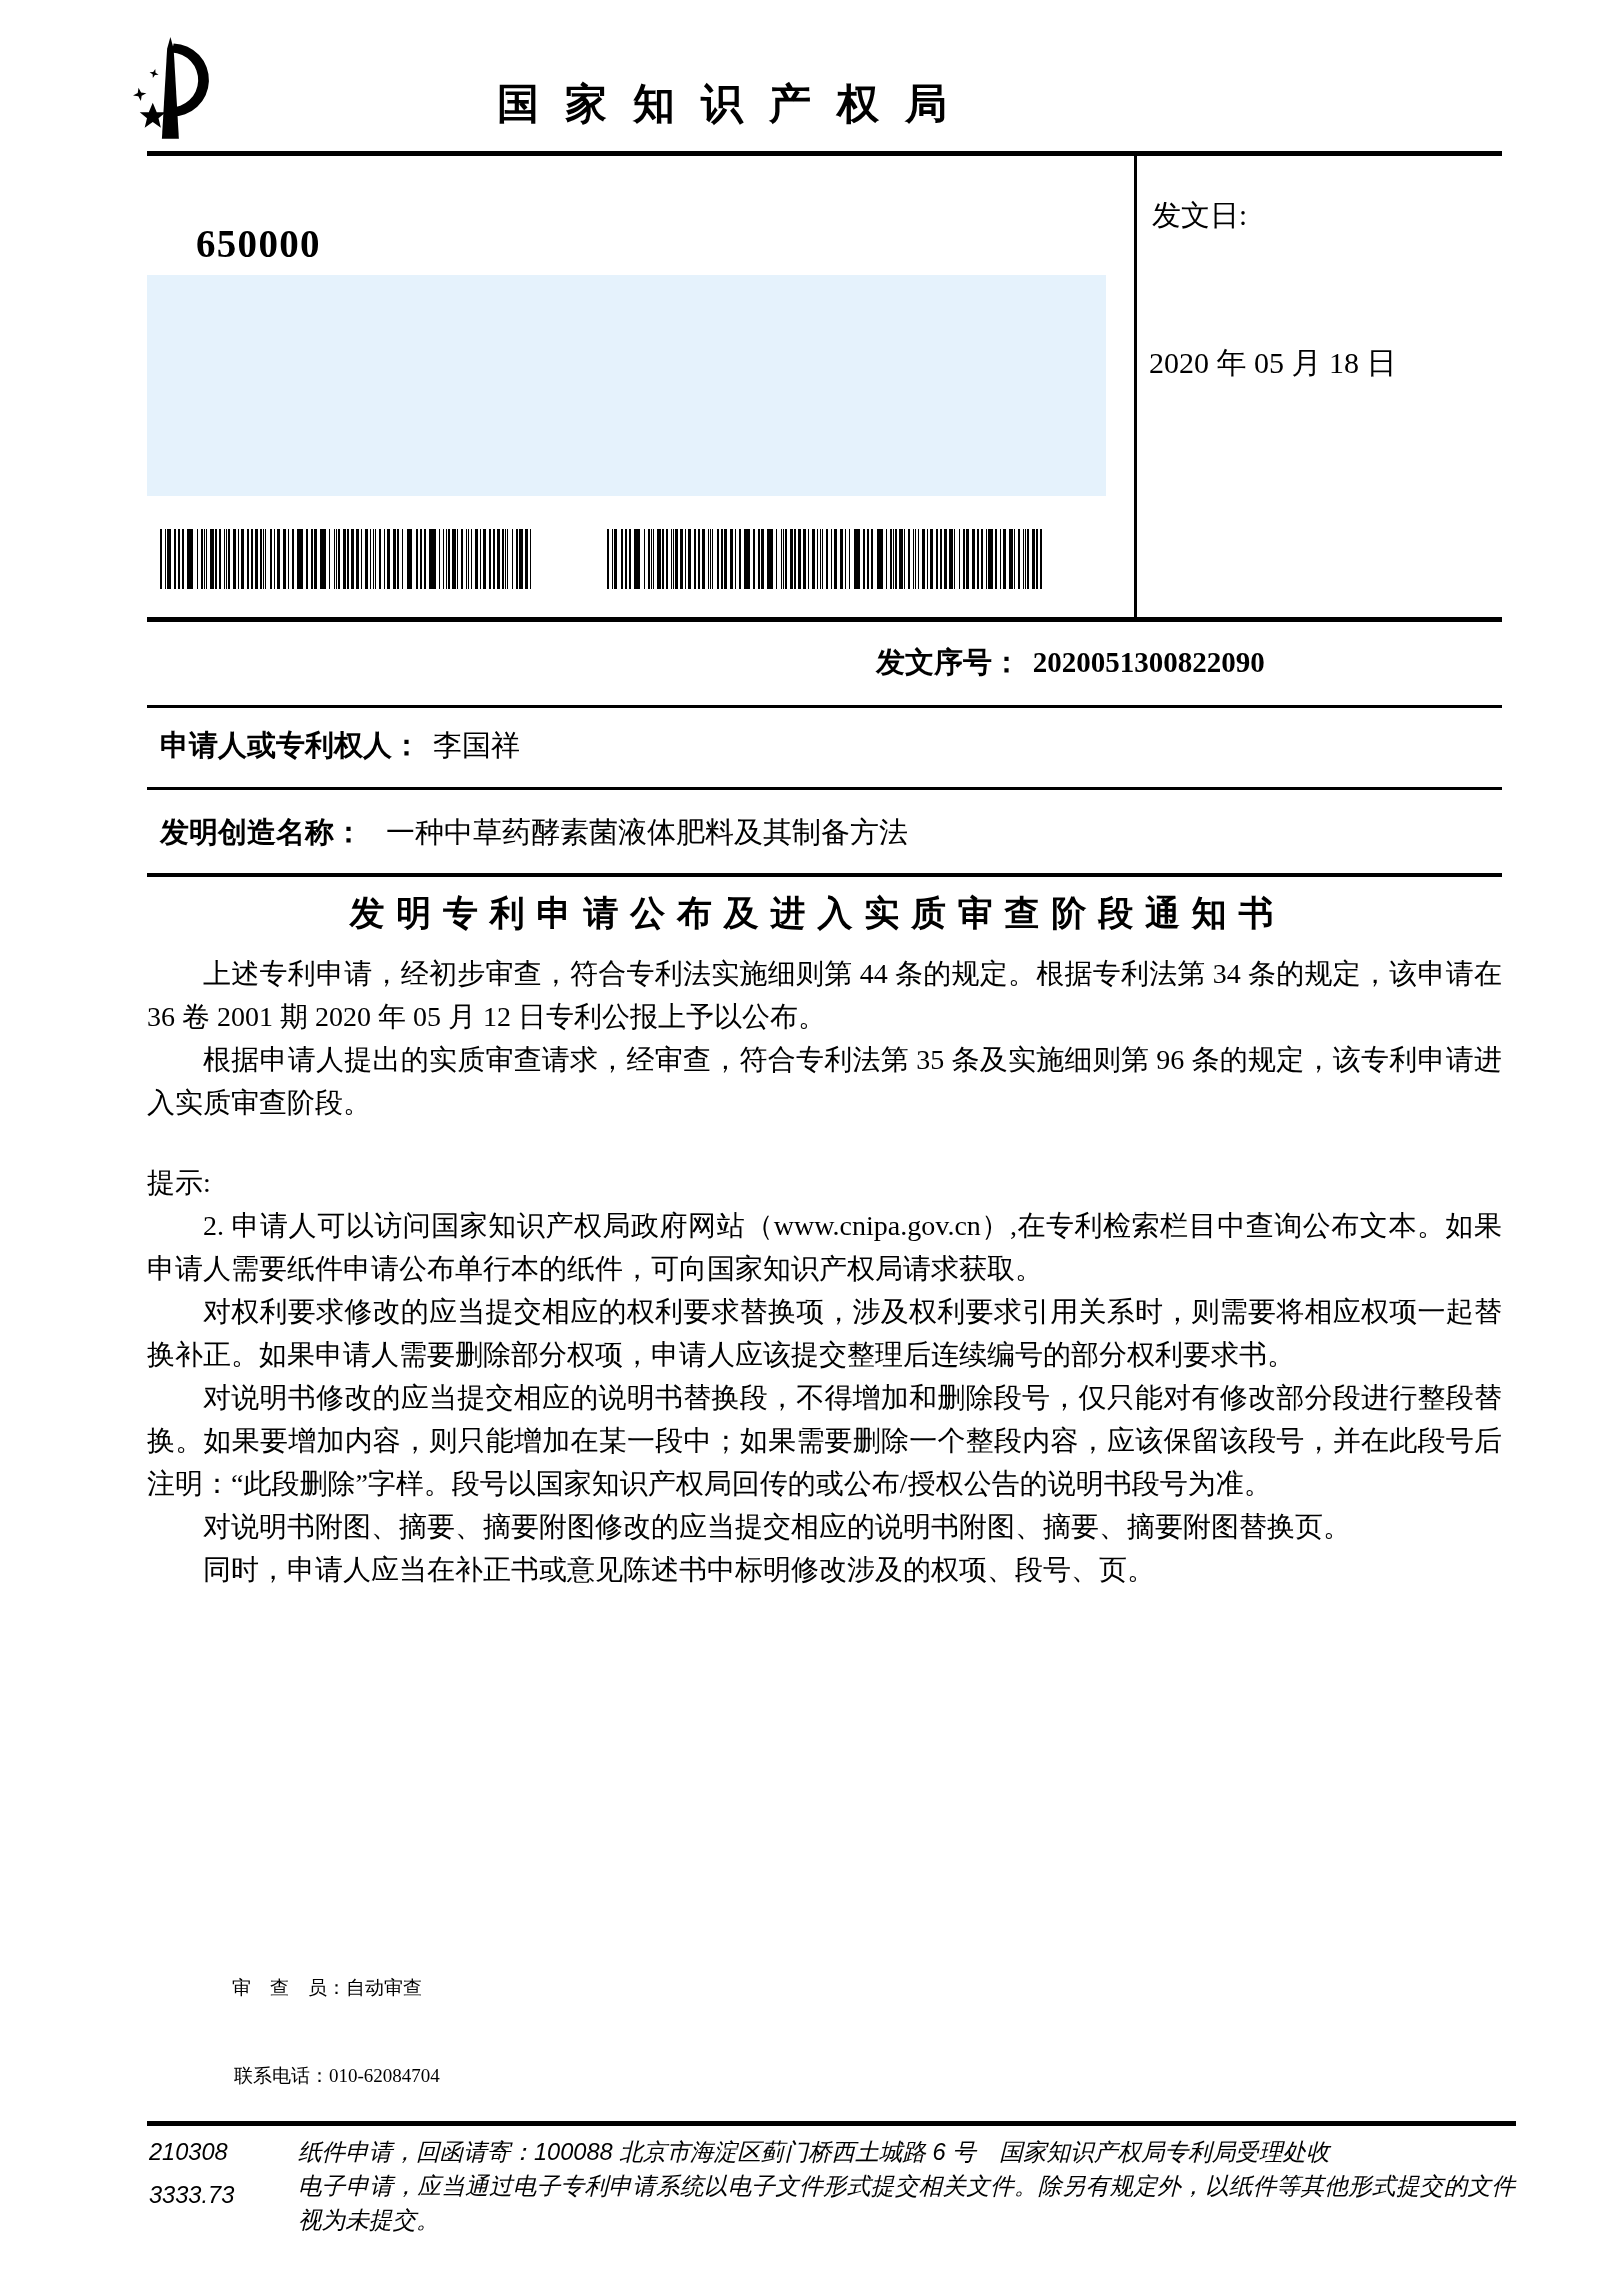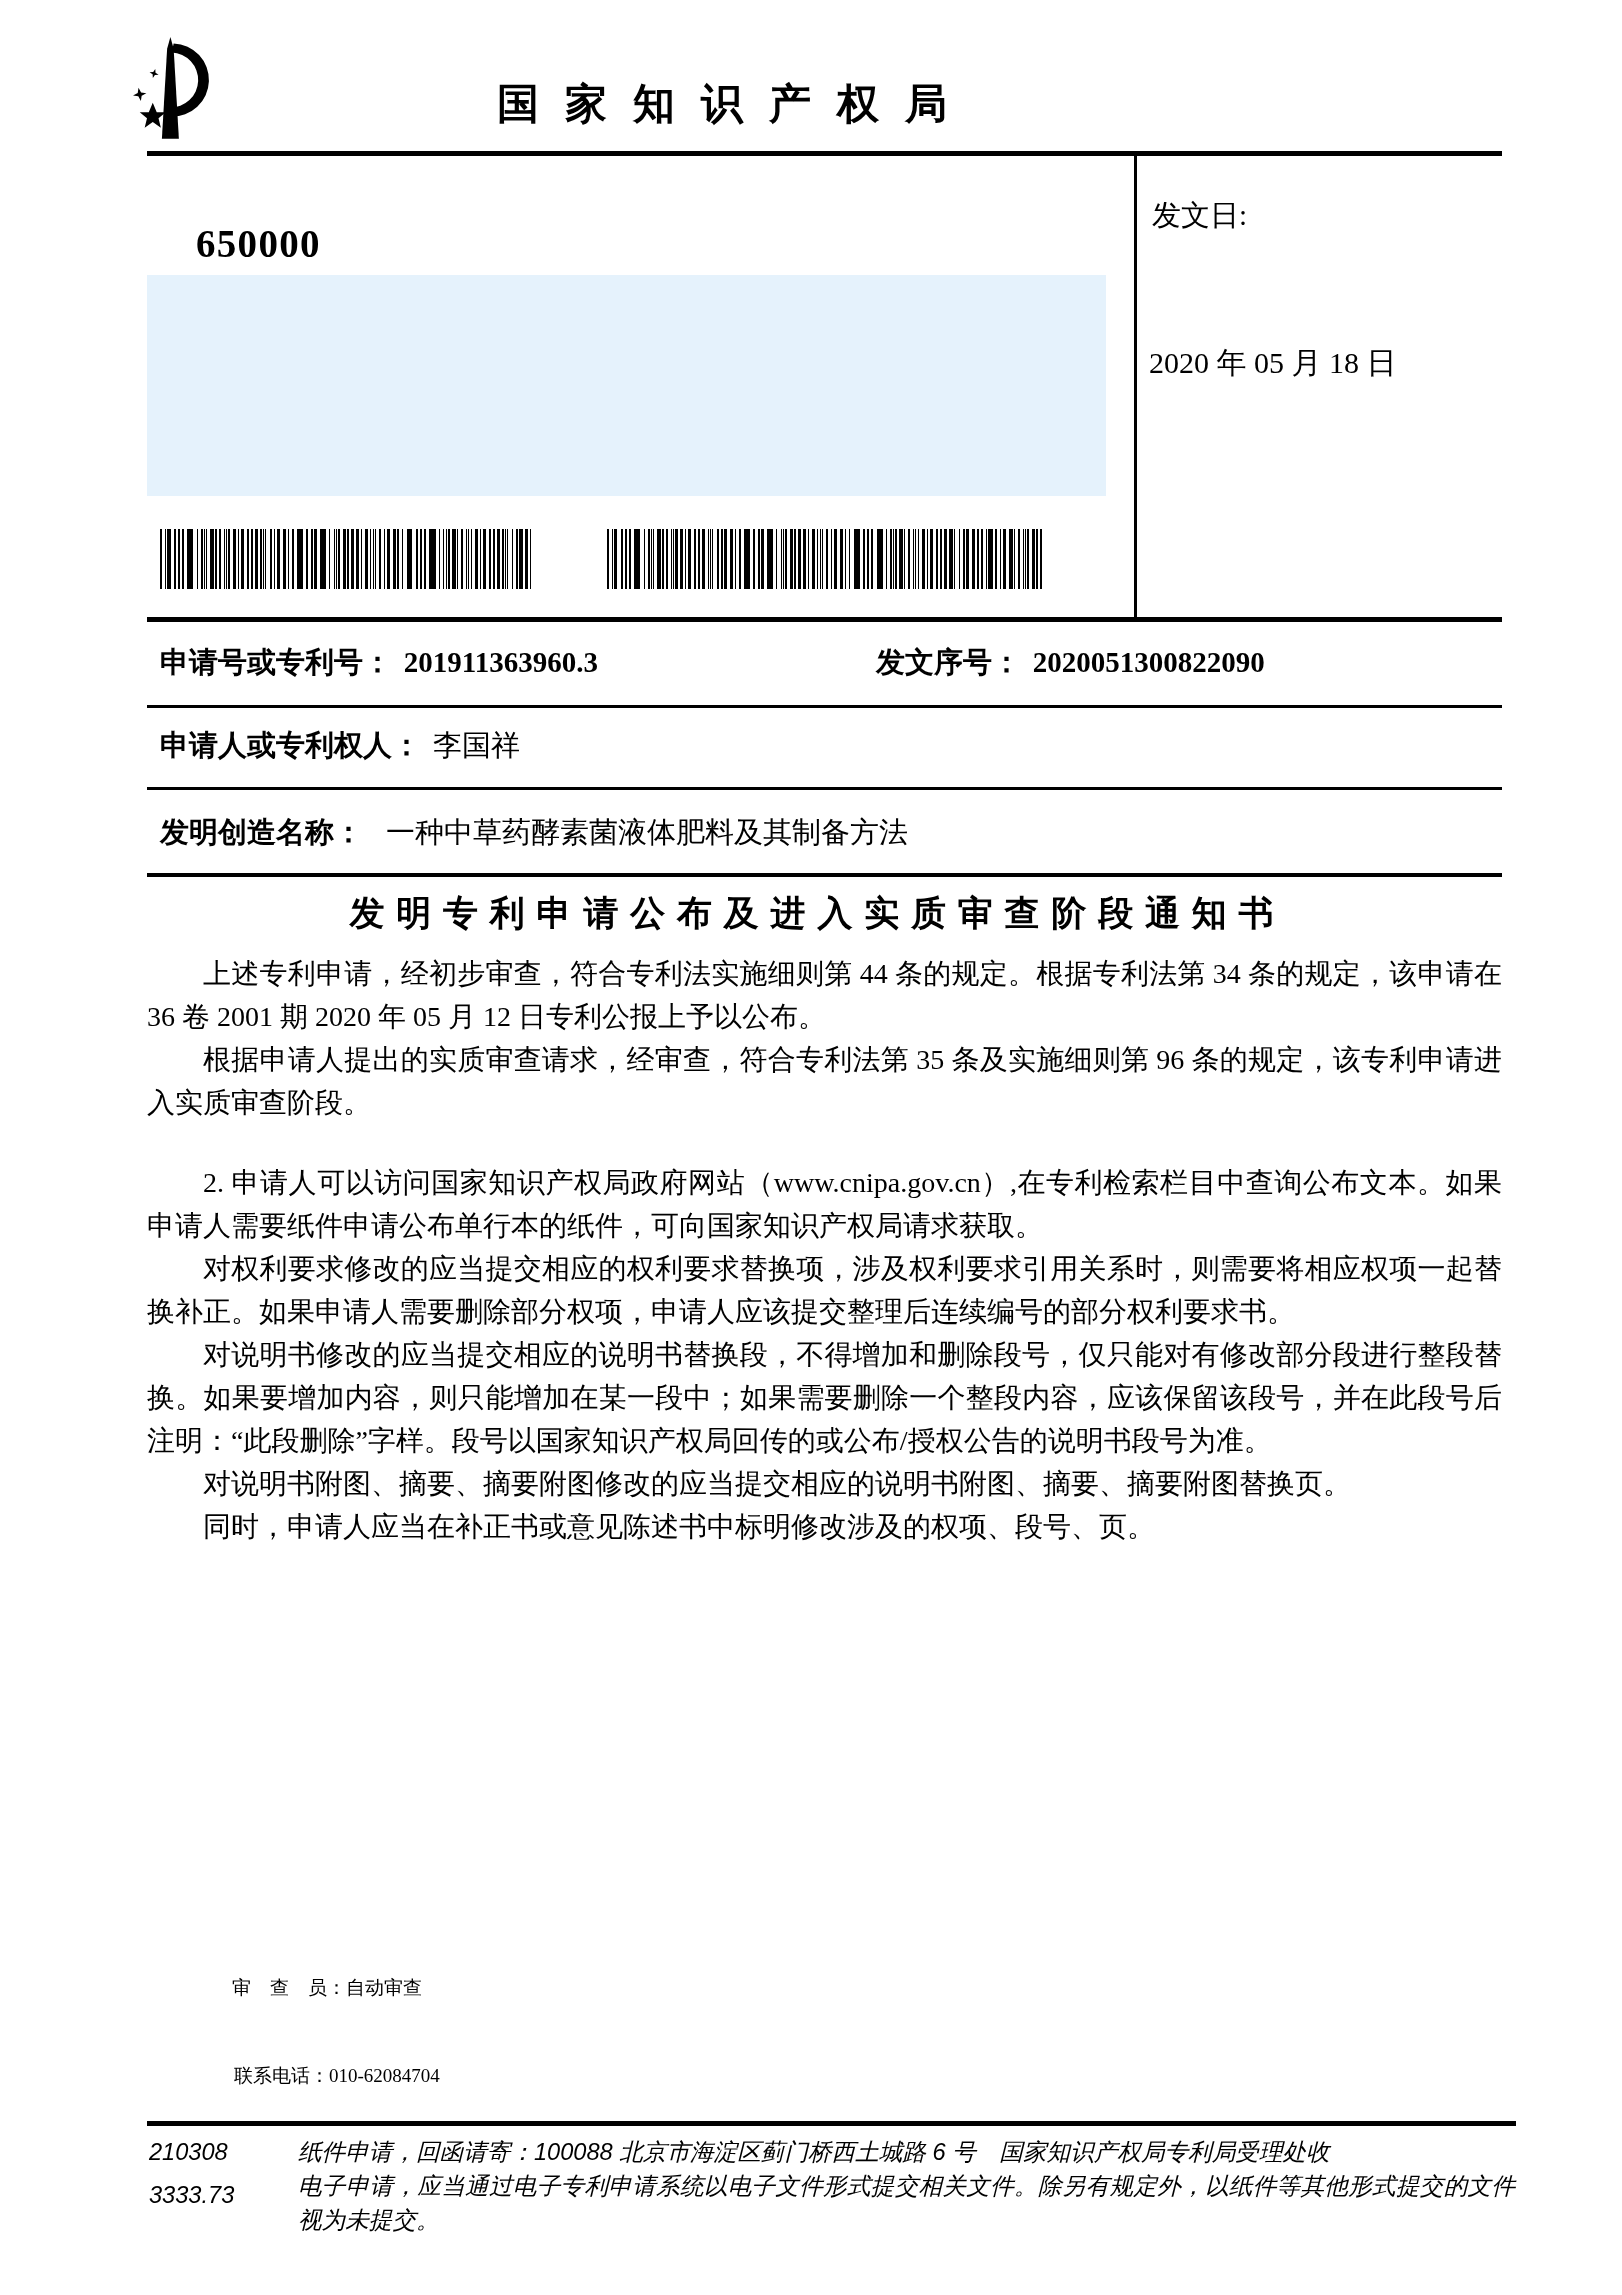--- a/index.html
+++ b/index.html
@@ -128,41 +128,39 @@
   <div class="abs rule rule-footer"></div>
 
   <div class="abs postal-code">650000</div>
   <div class="abs address-box" style="background: rgb(229, 242, 252);"></div>
   <div class="abs dispatch-label">发文日:</div>
   <div class="abs dispatch-date">2020 年 05 月 18 日</div>
 
   <div class="abs barcode barcode-1"></div>
   <div class="abs barcode barcode-2"></div>
 
-  <div class="abs field-row row1 row1-left">
-    <span class="bold">申请号或专利号：</span><span class="bold val">201911363960.3</span>
-  </div>
   <div class="abs field-row row1 row1-right">
     <span class="bold">发文序号：</span><span class="bold val">2020051300822090</span>
   </div>
 
   <div class="abs field-row row2 row2-label bold">申请人或专利权人：</div>
   <div class="abs field-row row2 row2-value">李国祥</div>
 
   <div class="abs field-row row3 row3-label bold">发明创造名称：</div>
   <div class="abs field-row row3 row3-value">一种中草药酵素菌液体肥料及其制备方法</div>
 
   <div class="abs notice-title">发明专利申请公布及进入实质审查阶段通知书</div>
 
   <div class="abs body-block paras">
     <p class="para">上述专利申请，经初步审查，符合专利法实施细则第 44 条的规定。根据专利法第 34 条的规定，该申请在 36 卷 2001 期 2020 年 05 月 12 日专利公报上予以公布。</p>
     <p class="para">根据申请人提出的实质审查请求，经审查，符合专利法第 35 条及实施细则第 96 条的规定，该专利申请进入实质审查阶段。</p>
   </div>
 
   <div class="abs body-block tips">
+    <p class="tip no-indent">提示:</p>
     <p class="tip">2.  申请人可以访问国家知识产权局政府网站（www.cnipa.gov.cn）,在专利检索栏目中查询公布文本。如果申请人需要纸件申请公布单行本的纸件，可向国家知识产权局请求获取。</p>
     <p class="tip">对权利要求修改的应当提交相应的权利要求替换项，涉及权利要求引用关系时，则需要将相应权项一起替换补正。如果申请人需要删除部分权项，申请人应该提交整理后连续编号的部分权利要求书。</p>
     <p class="tip">对说明书修改的应当提交相应的说明书替换段，不得增加和删除段号，仅只能对有修改部分段进行整段替换。如果要增加内容，则只能增加在某一段中；如果需要删除一个整段内容，应该保留该段号，并在此段号后注明：“此段删除”字样。段号以国家知识产权局回传的或公布/授权公告的说明书段号为准。</p>
     <p class="tip">对说明书附图、摘要、摘要附图修改的应当提交相应的说明书附图、摘要、摘要附图替换页。</p>
     <p class="tip">同时，申请人应当在补正书或意见陈述书中标明修改涉及的权项、段号、页。</p>
   </div>
 
   <div class="abs exam-row examiner">
     <span>审　查　员：</span><span>自动审查</span>
   </div>

